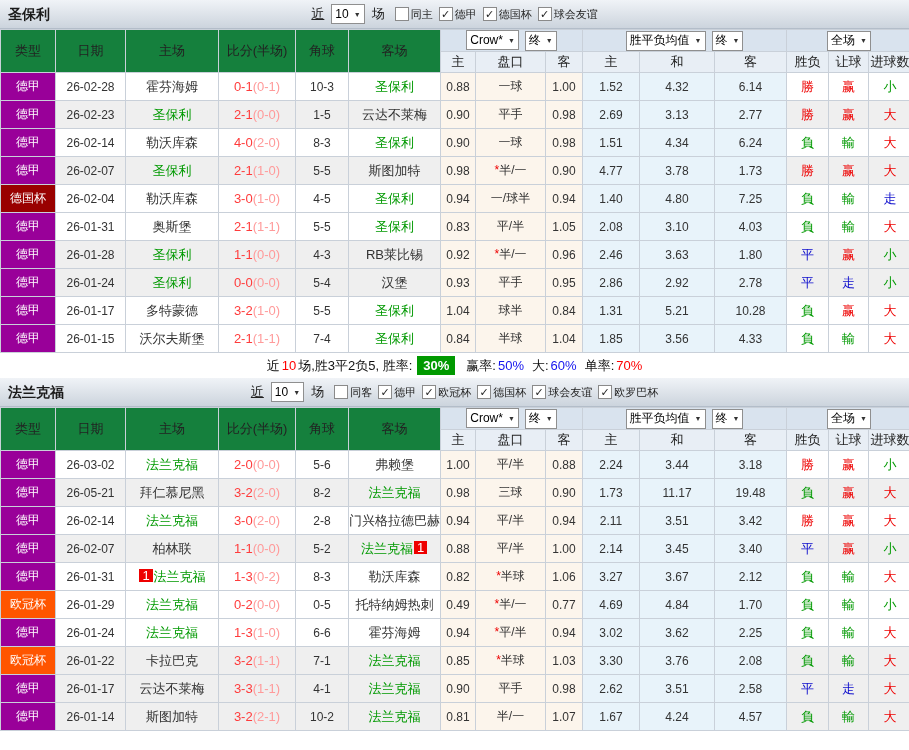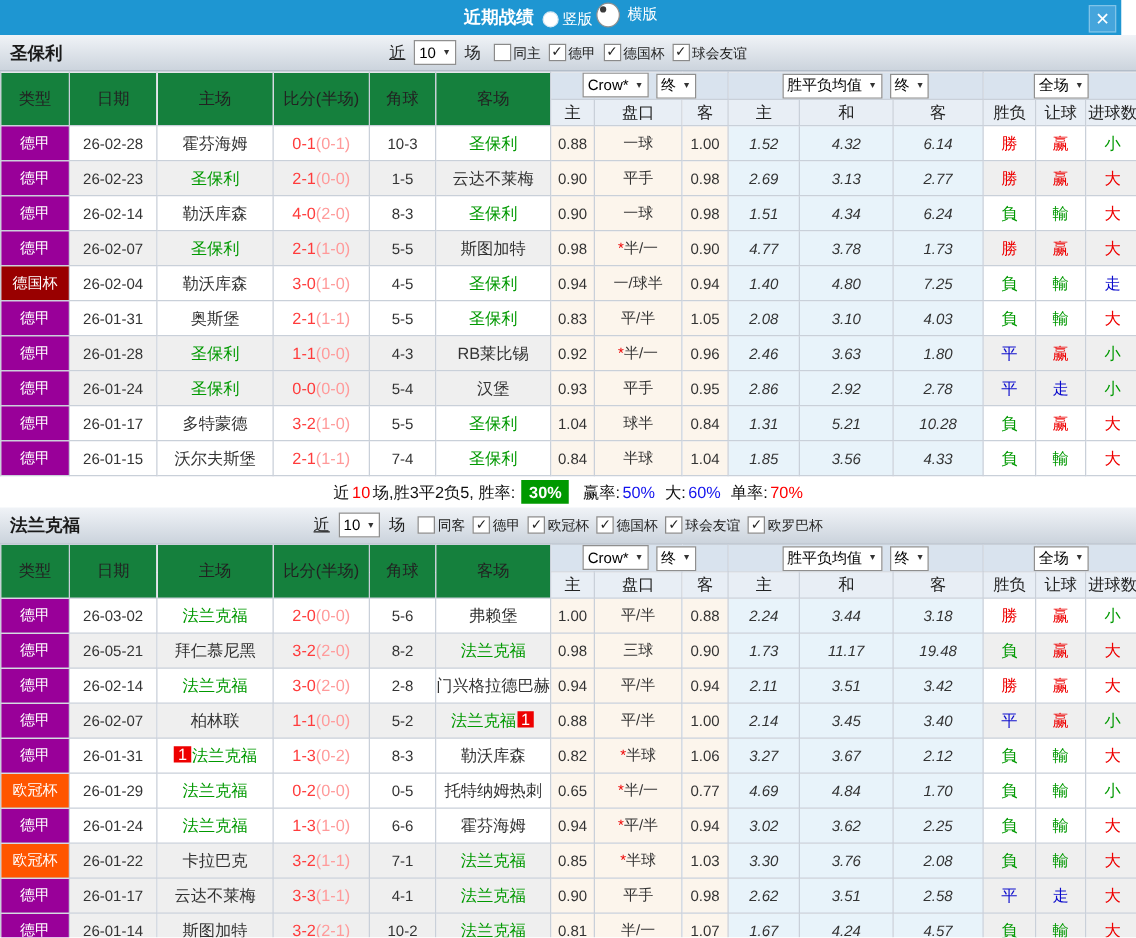--- a/index.html
+++ b/index.html
@@ -37,21 +37,21 @@
   table{border-collapse:collapse;table-layout:fixed;width:909px;font-size:12px;}
   th,td{border:1px solid #c9d0d9;text-align:center;padding:0;overflow:hidden;white-space:nowrap;}
   thead th{font-weight:normal;color:#222;}
   tr.h1 th{height:21px;background:#15803d;font-size:13px;}
   tr.h1 th.grp{background:#d9e3ee;}
   tr.h2 th{height:20px;background:#e8eef5;font-size:13px;}
   tbody tr{height:28px;}
   tbody td{background:#fff;color:#333;}
   tr.shaded td{background:#efefef;}
   td.asia{background:#fcf5ec;}  tr.shaded td.asia{background:#fcf5ec;}
-  td.euro{background:#e8f3fa;font-style:italic;}  tr.shaded td.euro{background:#e8f3fa;}
+  td.euro{background:#e8f3fa;}  tr.shaded td.euro{background:#e8f3fa;}
   td.lg{color:#fff;font-size:12px;}
   td.tm span{font-size:13px;}
   .focus{color:#009900;}
   .sc-m{color:#ff3b3b;font-size:13px;}
   .sc-h{color:#ff9a9a;font-size:13px;}
   .star{color:#ee0000;}
   td.res{font-size:13px;}
   .rc{display:inline-block;background:#ee0000;color:#fff;font-size:11px;line-height:13px;padding:0 3px;margin:0 1px;vertical-align:1px;}
 
   
@@ -60,35 +60,20 @@
   .redv{color:#f00;}
   .blue{color:#1414ee;}
   .rate-badge{background:#009900;color:#fff;padding:2px 6px;font-weight:bold;margin:0 4px !important;}
   .gap{margin-left:7px !important;}
 </style>
 </head>
 <body>
 
 <div class="app">
 
-  <div class="titlebar">
-    <div class="title-wrap">
-      <span class="dlg-title">近期战绩</span>
-      <span id="radio-group"><span class="radio-item">
-            <span class="radio"></span>
-            <span class="radio-label">竖版</span>
-          </span><span class="radio-item">
-            <span class="radio sel"></span>
-            <span class="radio-label">横版</span>
-          </span></span>
-    </div>
-    <div class="close">
-      <span>✕</span>
-    </div>
-  </div>
 
   <div>
     <div class="sec-head">
       <span class="team">圣保利</span>
       <div class="filters" id="filters-0">
           <span class="near">近</span>
           <span class="sel">
             <span class="sel-txt">10</span>
             <span class="sel-arr">▼</span>
           </span>
@@ -514,21 +499,21 @@
             <td class="res" style="color: rgb(0, 153, 0);">輸</td>
             <td class="res" style="color: rgb(238, 0, 0);">大</td>
           </tr>
           <tr>
             <td class="lg" style="background: rgb(255, 85, 0);">欧冠杯</td>
             <td class="dt">26-01-29</td>
             <td class="tm"><span class="focus">法兰克福</span></td>
             <td class="sc"><span class="sc-m">0-2</span><span class="sc-h">(0-0)</span></td>
             <td class="cn">0-5</td>
             <td class="tm"><span>托特纳姆热刺</span></td>
-            <td class="asia">0.65</td>
+            <td class="asia">0.49</td>
             <td class="asia"><span class="star">*</span><span>半/一</span></td>
             <td class="asia">0.77</td>
             <td class="euro">4.69</td>
             <td class="euro">4.84</td>
             <td class="euro">1.70</td>
             <td class="res" style="color: rgb(0, 153, 0);">負</td>
             <td class="res" style="color: rgb(0, 153, 0);">輸</td>
             <td class="res" style="color: rgb(0, 153, 0);">小</td>
           </tr>
           <tr>

